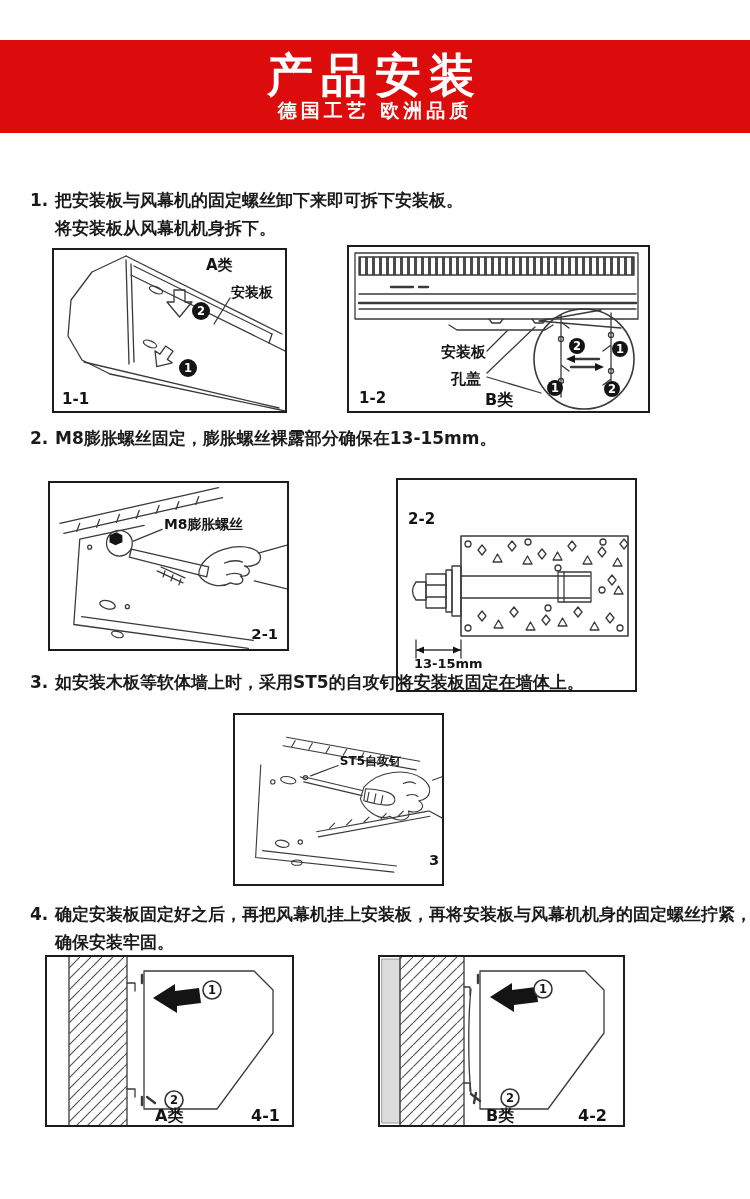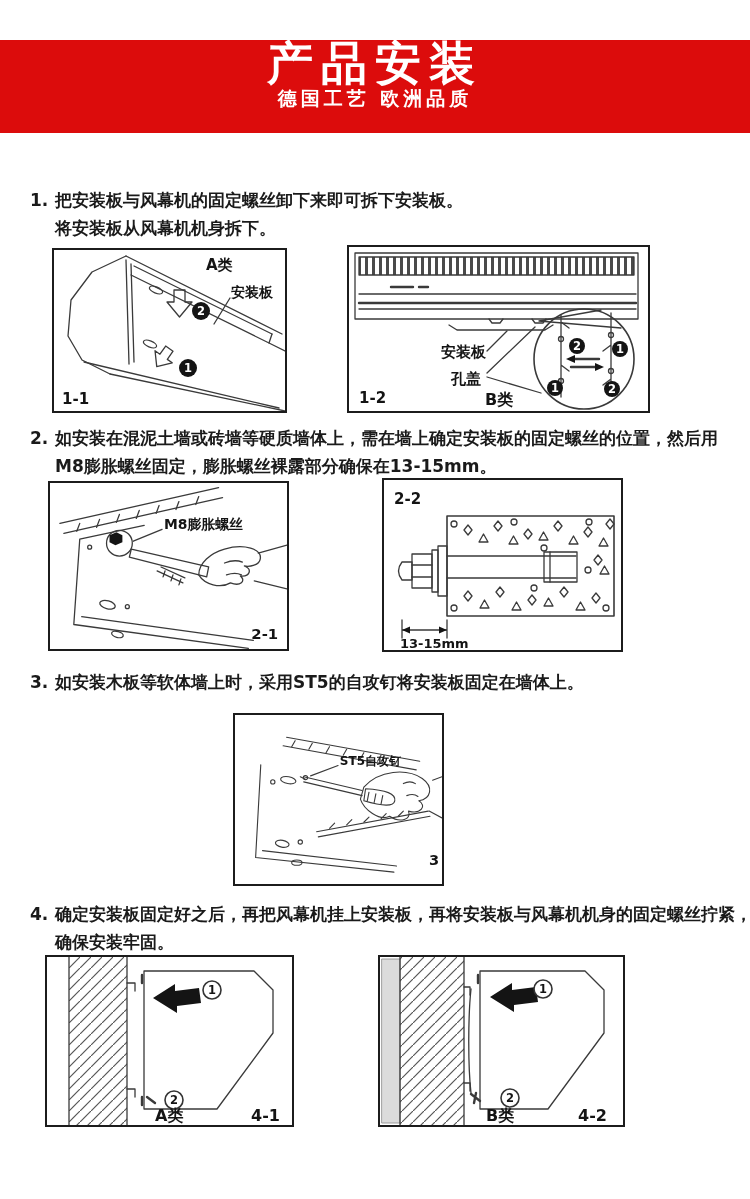--- a/index.html
+++ b/index.html
@@ -1,19 +1,19 @@
 <!DOCTYPE html>
 <html><head>
 <meta charset="utf-8">
 <style>
   html,body{margin:0;padding:0;background:#fff;}
   .page{position:relative;width:750px;height:1199px;background:#fff;overflow:hidden;
         font-family:"DejaVu Sans","Liberation Sans",sans-serif;color:#161616;}
   .banner{position:absolute;left:0;top:40px;width:750px;height:93px;text-align:center;}
-  .banner-title{font-size:46px;font-weight:bold;letter-spacing:8px;line-height:1;}
+  .banner-title{font-size:46px;font-weight:bold;letter-spacing:8px;line-height:1;padding-top:12px;}
   .banner-subtitle{font-size:19px;font-weight:bold;letter-spacing:4px;}
   .step{position:absolute;left:30px;display:flex;font-size:17px;font-weight:bold;
         line-height:28px;color:#1a1a1a;white-space:nowrap;}
   .step-num{width:25px;flex:none;}
   .figure{position:absolute;border:2px solid #1c1c1c;box-sizing:border-box;background:#fff;}
   .figure svg{display:block;width:100%;height:100%;}
   .ln{stroke:#3a3a3a;fill:none;stroke-width:1.3;stroke-linecap:round;stroke-linejoin:round;}
   .ln2{stroke:#3a3a3a;fill:none;stroke-width:2.4;stroke-linecap:round;}
   .fillb{fill:#141414;stroke:none;}
   svg text{font-family:"DejaVu Sans","Liberation Sans",sans-serif;font-weight:bold;fill:#141414;}
@@ -112,21 +112,20 @@
       <text class="typ" x="92" y="110">安装板</text>
       <text class="typ" x="102" y="137">孔盖</text>
       <text class="typ" x="136" y="158" style="font-size:16px">B类</text>
       <text class="cap" x="10" y="156">1-2</text>
     </svg>
   </div>
 
   <div class="step" style="top:424px">
     <span class="step-num">2.</span>
     <div>
-      <div>如安装在混泥土墙或砖墙等硬质墙体上，需在墙上确定安装板的固定螺丝的位置，然后用</div>
       <div>M8膨胀螺丝固定，膨胀螺丝裸露部分确保在13-15mm。</div>
     </div>
   </div>
 
   <div class="figure" style="left:48px;top:481px;width:241px;height:170px">
     <svg viewBox="0 0 239 166">
       <g class="ln">
         <path d="M10,40 L170,4 M14,50 L174,14"></path>
         <path d="M30,40 l-3,8 M50,36 l-3,8 M70,31 l-3,8 M90,27 l-3,8 M110,22 l-3,8 M130,18 l-3,8 M150,13 l-3,8"></path>
         <path d="M30,56 L24,142 M24,142 L200,166 M32,134 L205,158 M30,56 L95,42"></path>
@@ -141,21 +140,21 @@
         <path d="M150,92 C150,80 162,70 176,66 C196,60 214,66 212,76 C211,82 202,84 196,83 C204,86 202,94 192,93 C198,98 192,104 182,100 C172,106 156,102 150,92 Z"></path>
         <path d="M176,80 q10,-4 18,-1 M178,92 q9,-3 15,0"></path>
         <path d="M210,70 L239,62 M206,98 L239,106"></path>
         <path d="M113,46 L84,58"></path>
       </g>
       <text class="lab" x="115" y="46">M8膨胀螺丝</text>
       <text class="cap" x="203" y="157">2-1</text>
     </svg>
   </div>
 
-  <div class="figure" style="left:382px;top:478px;width:241px;height:174px">
+  <div class="figure" style="left:396px;top:478px;width:241px;height:214px">
     <svg viewBox="0 0 237 170">
       <g class="ln">
         <rect x="63" y="36" width="167" height="100" stroke-width="1.6"></rect>
         <path d="M80,50 l4,-5 4,5 -4,5 z M110,46 l4,-5 4,5 -4,5 z M140,54 l4,-5 4,5 -4,5 z M170,46 l4,-5 4,5 -4,5 z M200,52 l4,-5 4,5 -4,5 z M222,44 l4,-5 4,5 -4,5 z"></path>
         <path d="M95,62 h9 l-4.5,-8 z M125,64 h9 l-4.5,-8 z M155,60 h9 l-4.5,-8 z M185,64 h9 l-4.5,-8 z M215,66 h9 l-4.5,-8 z"></path>
         <circle cx="70" cy="44" r="3"></circle>
           <circle cx="130" cy="42" r="3"></circle>
           <circle cx="160" cy="68" r="3"></circle>
           <circle cx="205" cy="42" r="3"></circle>
         <path d="M210,80 l4,-5 4,5 -4,5 z M216,94 h9 l-4.5,-8 z"></path>

